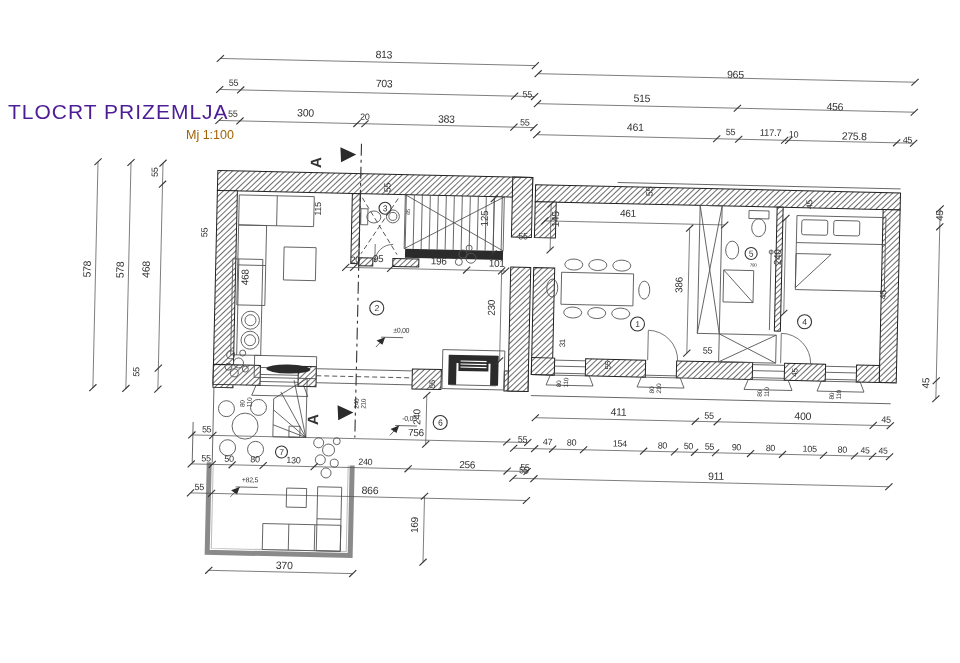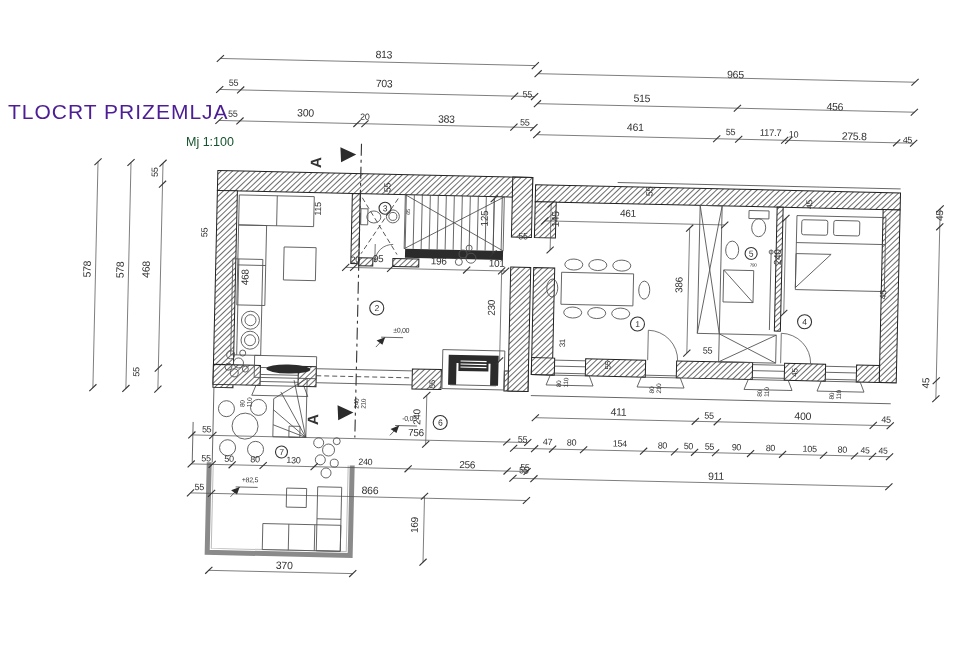--- a/index.html
+++ b/index.html
@@ -1,20 +1,20 @@
 <!DOCTYPE html>
 <html><head>
 <meta charset="utf-8">
 <style>
   html,body{margin:0;padding:0;background:#ffffff;width:960px;height:663px;overflow:hidden;}
   body{font-family:"Liberation Sans",sans-serif;color:#1a1a1a;}
   #stage{position:relative;width:960px;height:663px;background:#fff;}
   #titleblock{position:absolute;left:8px;top:100px;z-index:5;}
   #title{font-size:21px;letter-spacing:1px;color:#4c1d95;}
-  #scale{font-size:12.5px;margin-top:11px;margin-left:178px;color:#14532d;}
+  #scale{font-size:12.5px;margin-top:4px;margin-left:178px;color:#a16207;}
   svg{position:absolute;left:0;top:0;}
   .wall{fill:url(#hatch);stroke:#222;stroke-width:1;}
   .thin{stroke:#444;stroke-width:0.8;fill:none;}
   .furn{stroke:#555;stroke-width:0.9;fill:none;}
   .dimline{stroke:#555;stroke-width:0.75;fill:none;}
   .tick{stroke:#333;stroke-width:1.1;}
   .dash{stroke:#444;stroke-width:0.9;fill:none;stroke-dasharray:5 3;}
   .sectline{stroke:#333;stroke-width:1.1;fill:none;stroke-dasharray:12 4 3 4;}
   .black{fill:#2b2b2b;stroke:none;}
   .door{stroke:#555;stroke-width:0.8;fill:none;}

